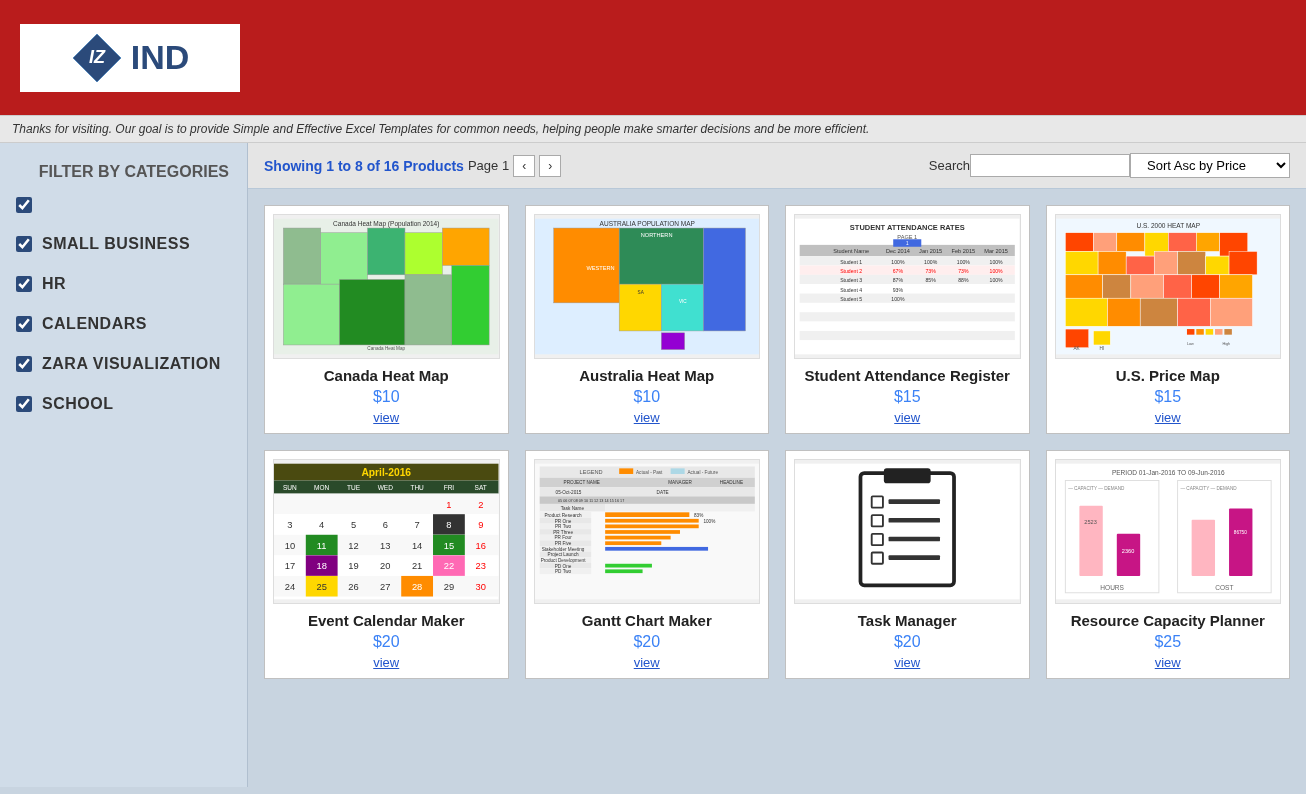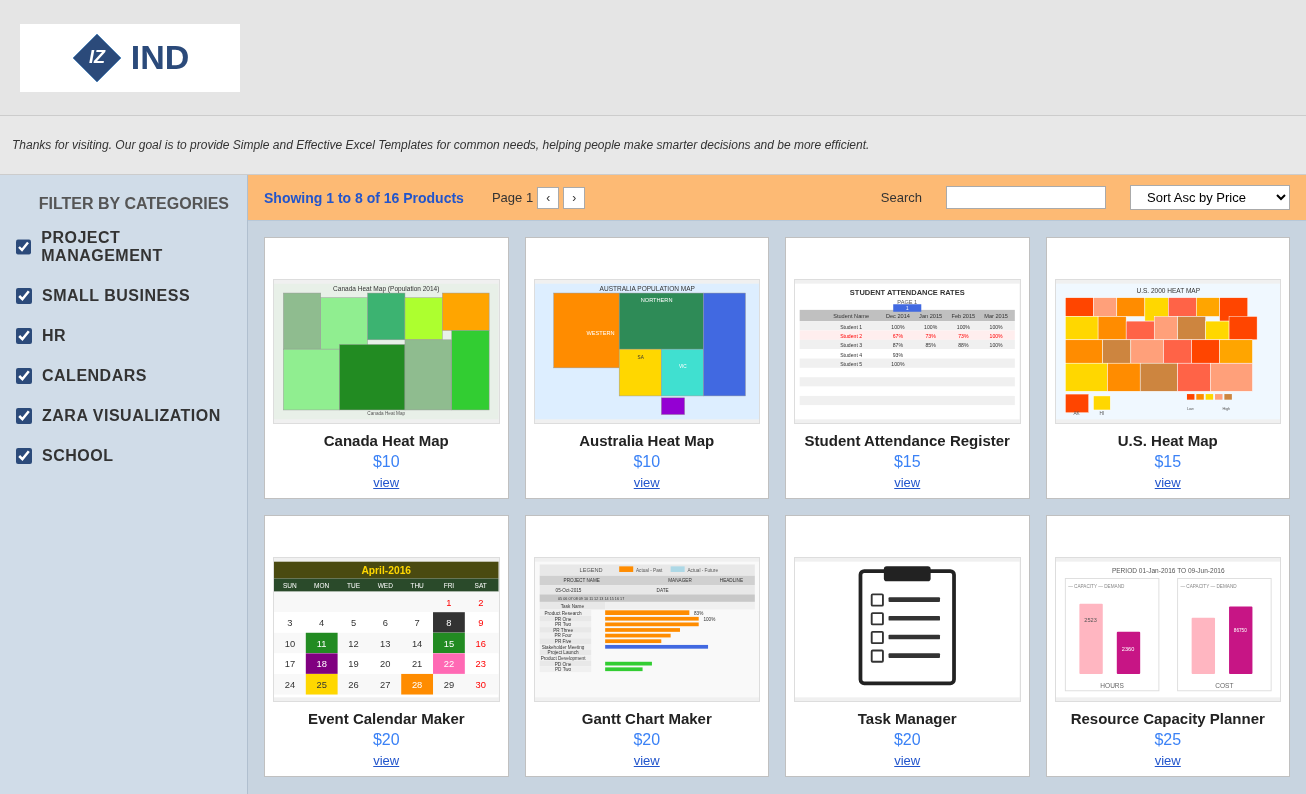--- a/index.html
+++ b/index.html
@@ -2,21 +2,21 @@
 <html><head>
   <meta charset="utf-8">
   <style>
     * { box-sizing: border-box; margin: 0; padding: 0; }
     body { font-family: Arial, sans-serif; background: #c8d4e0; font-size: 13px; }
 
     
     .header {
       display: flex;
       align-items: center;
-      background: #e5e5e5;
+      background: #b91c1c;
       height: 115px;
       padding: 10px 20px;
     }
     .logo-box {
       background: white;
       padding: 8px 14px;
       display: flex;
       flex-direction: column;
       align-items: center;
       width: 220px;
@@ -31,21 +31,21 @@
       color: #555;
       letter-spacing: 2px;
       margin-top: 4px;
     }
 
     
     .banner {
       background: #e8e8e8;
       border-top: 1px solid #ccc;
       border-bottom: 1px solid #ccc;
-      padding: 22px 12px;
+      padding: 6px 12px;
       font-size: 12px;
       color: #333;
       font-style: italic;
     }
 
     
     .main {
       display: flex;
       min-height: calc(794px - 115px - 35px);
     }
@@ -90,23 +90,23 @@
     .content {
       flex: 1;
       background: #c8d4e0;
       padding: 0;
     }
 
     
     .toolbar {
       display: flex;
       align-items: center;
-      gap: 24px;
+      gap: 0;
       padding: 10px 16px;
-      background: #fdba74;
+      background: #e5e5e5;
       border-bottom: 1px solid #b8c8d8;
     }
     .showing-text {
       font-size: 14px;
       color: #2255cc;
       font-weight: bold;
       white-space: nowrap;
     }
     .page-label {
       font-size: 13px;
@@ -165,21 +165,20 @@
     .product-thumb {
       width: 100%;
       height: 145px;
       background: #f0f0f0;
       border: 1px solid #ddd;
       overflow: hidden;
       display: flex;
       align-items: flex-start;
       justify-content: center;
       margin-bottom: 8px;
-      margin-top: 33px;
     }
     .product-name {
       font-size: 15px;
       font-weight: bold;
       color: #222;
       text-align: center;
       margin-bottom: 4px;
     }
     .product-price {
       font-size: 16px;
@@ -225,21 +224,20 @@
 <div class="banner">Thanks for visiting. Our goal is to provide Simple and Effective Excel Templates for common needs, helping people make smarter decisions and be more efficient.</div>
 
 <div class="main">
 
   <div class="sidebar">
     <div class="filter-title">FILTER BY CATEGORIES</div>
 
     <div id="categories-container">
         <div class="category-item">
     <input type="checkbox" checked="" style="">
-    <span class="category-label">PROJECT MANAGEMENT</span>
   </div>
         <div class="category-item">
     <input type="checkbox" checked="" style="">
     <span class="category-label">SMALL BUSINESS</span>
   </div>
         <div class="category-item">
     <input type="checkbox" checked="" style="">
     <span class="category-label">HR</span>
   </div>
         <div class="category-item">
@@ -419,21 +417,21 @@
 
         <rect x="140" y="118" width="8" height="6" fill="#ff4500"></rect>
         <rect x="150" y="118" width="8" height="6" fill="#ff8c00"></rect>
         <rect x="160" y="118" width="8" height="6" fill="#ffd700"></rect>
         <rect x="170" y="118" width="8" height="6" fill="#ffa07a"></rect>
         <rect x="180" y="118" width="8" height="6" fill="#cd853f"></rect>
         <text x="140" y="135" fill="#555" font-size="4" font-family="Arial">Low</text>
         <text x="178" y="135" fill="#555" font-size="4" font-family="Arial">High</text>
       </svg>
     </div>
-    <div class="product-name">U.S. Heat Map</div>
+    <div class="product-name">U.S. Price Map</div>
     <div class="product-price">$15</div>
     <a class="product-view">view</a>
   </div>
         <div class="product-card">
     <div class="product-thumb">
 
       <svg class="map-svg" viewBox="0 0 240 145">
         <rect width="240" height="145" fill="white"></rect>
 
         <rect x="0" y="0" width="240" height="18" fill="#4a4a10"></rect>

